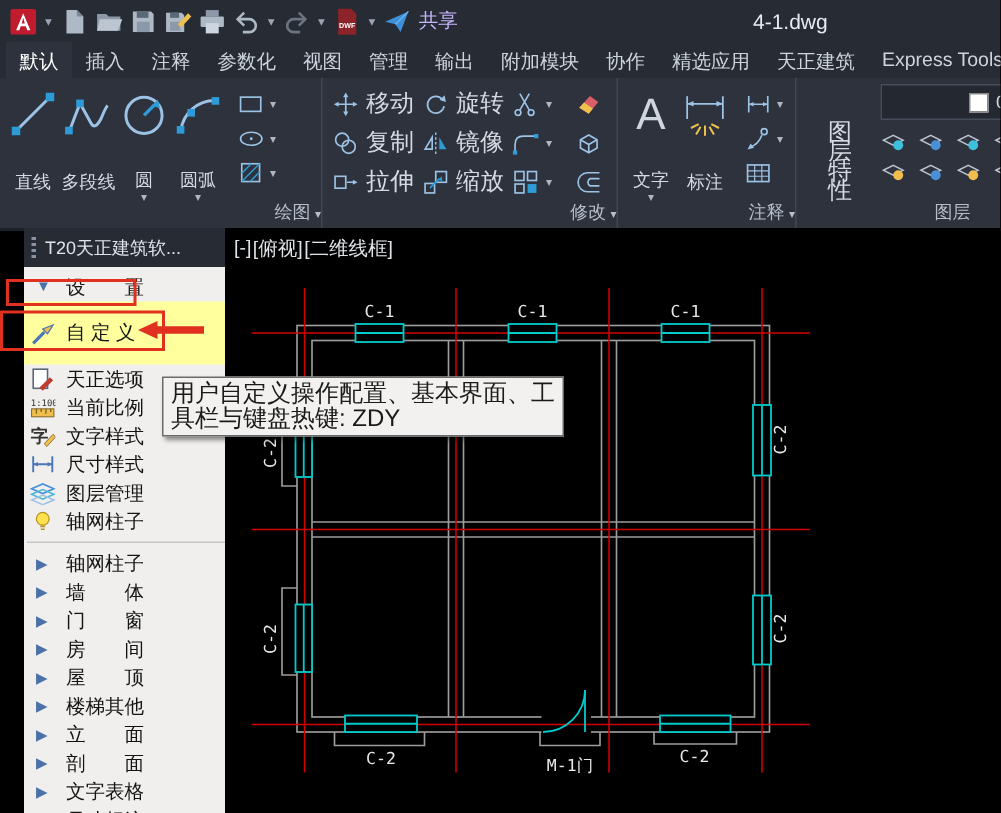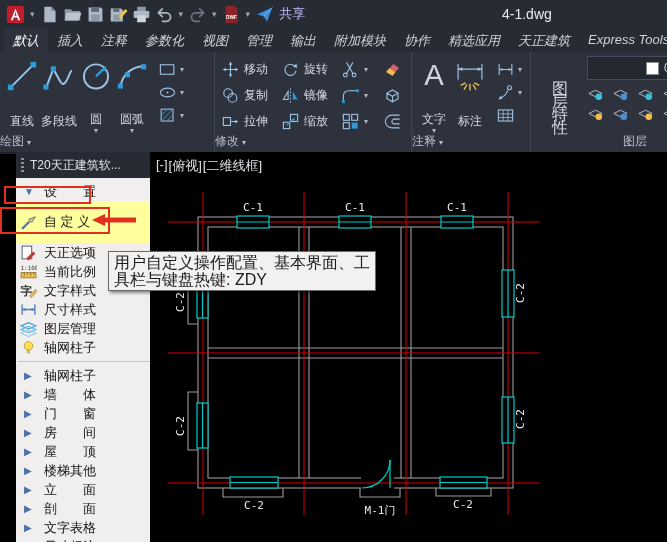--- a/index.html
+++ b/index.html
@@ -12,29 +12,29 @@
             display:flex;align-items:center;padding-left:6px;}
   #qat{display:flex;align-items:center;gap:4px;}
   .qicon{width:19px;height:19px;display:inline-flex;}
   .qicon svg{width:100%;height:100%;}
   .qcaret{color:#9aa4b2;font-size:9px;margin:0 1px;}
   .share-label{color:#c4b5fd;font-size:13px;margin-left:1px;}
   .doc-title{position:absolute;left:502px;top:6px;color:#e8ebf0;font-size:14px;}
 
   
   .tabbar{position:absolute;top:28px;left:0;right:0;height:24px;background:var(--titlebar-bg);
-          display:flex;align-items:stretch;padding-left:4px;font-style:italic;}
+          display:flex;align-items:stretch;padding-left:4px;}
   .tab{padding:4px 9px 0 9px;font-size:13px;color:#ced4dd;white-space:nowrap;}
   .tab.active{background:var(--ribbon-bg);color:#fff;}
 
   
   .ribbon{position:absolute;top:52px;left:0;right:0;height:100px;background:var(--ribbon-bg);
           display:flex;overflow:hidden;border-bottom:2px solid #1d2128;}
   .panel{position:relative;height:100%;border-right:1px solid #3f4654;flex:none;}
-  .panel-label{position:absolute;bottom:2px;left:0;right:0;text-align:left;font-size:12px;color:#b7bec9;}
+  .panel-label{position:absolute;bottom:2px;left:0;right:0;text-align:right;font-size:12px;color:#b7bec9;}
   .pcaret{font-size:8px;margin-left:3px;color:#b7bec9;}
   .draw-panel{width:214px;}
   .modify-panel{width:196px;}
   .annotate-panel{width:118px;}
   .layer-panel{flex:1;border-right:none;}
   .layer-panel .panel-label{text-align:left;padding-left:92px;}
 
   .panel-content{display:flex;padding:4px 2px 0 4px;height:78px;}
   .bigbtn{display:flex;flex-direction:column;align-items:center;margin:0 1px;flex:none;}
   .icon36{width:34px;height:40px;display:block;}
@@ -43,21 +43,21 @@
   .bcaret{color:#aeb6c2;font-size:8px;line-height:8px;margin-top:1px;}
   .minicol{display:flex;flex-direction:column;gap:4px;margin-left:8px;padding-top:4px;}
   .minibtn{display:flex;align-items:center;gap:3px;}
   .micon{width:19px;height:19px;display:inline-flex;}
   .micon svg{width:100%;height:100%;}
   .mcaret{color:#aeb6c2;font-size:8px;}
 
   .mod-grid{display:grid;grid-template-columns:60px 60px 42px 26px;grid-auto-rows:26px;
             padding:4px 0 0 6px;}
   .mcell{display:flex;align-items:center;gap:4px;}
-  .mlabel{font-size:12px;color:#d5dae2;white-space:nowrap;font-family:Liberation Serif, serif;}
+  .mlabel{font-size:16px;color:#d5dae2;white-space:nowrap;font-family:Liberation Serif, serif;}
 
   .layer-content{display:flex;padding:4px 0 0 6px;height:78px;}
   .lp-big{display:flex;flex-direction:column;align-items:center;width:46px;flex:none;}
   .icon40{width:36px;height:34px;display:block;}
   .lbl2{font-size:16px;color:#d5dae2;width:28px;text-align:center;line-height:13px;}
   .layer-right{margin-left:4px;}
   .layer-combo{height:22px;width:110px;background:#232831;border:1px solid #454d5a;
                display:flex;align-items:center;gap:3px;padding:0 4px;}
   .sicon{width:15px;height:15px;display:inline-flex;}
   .swatch{width:11px;height:11px;background:#fff;border:1px solid #888;flex:none;}

